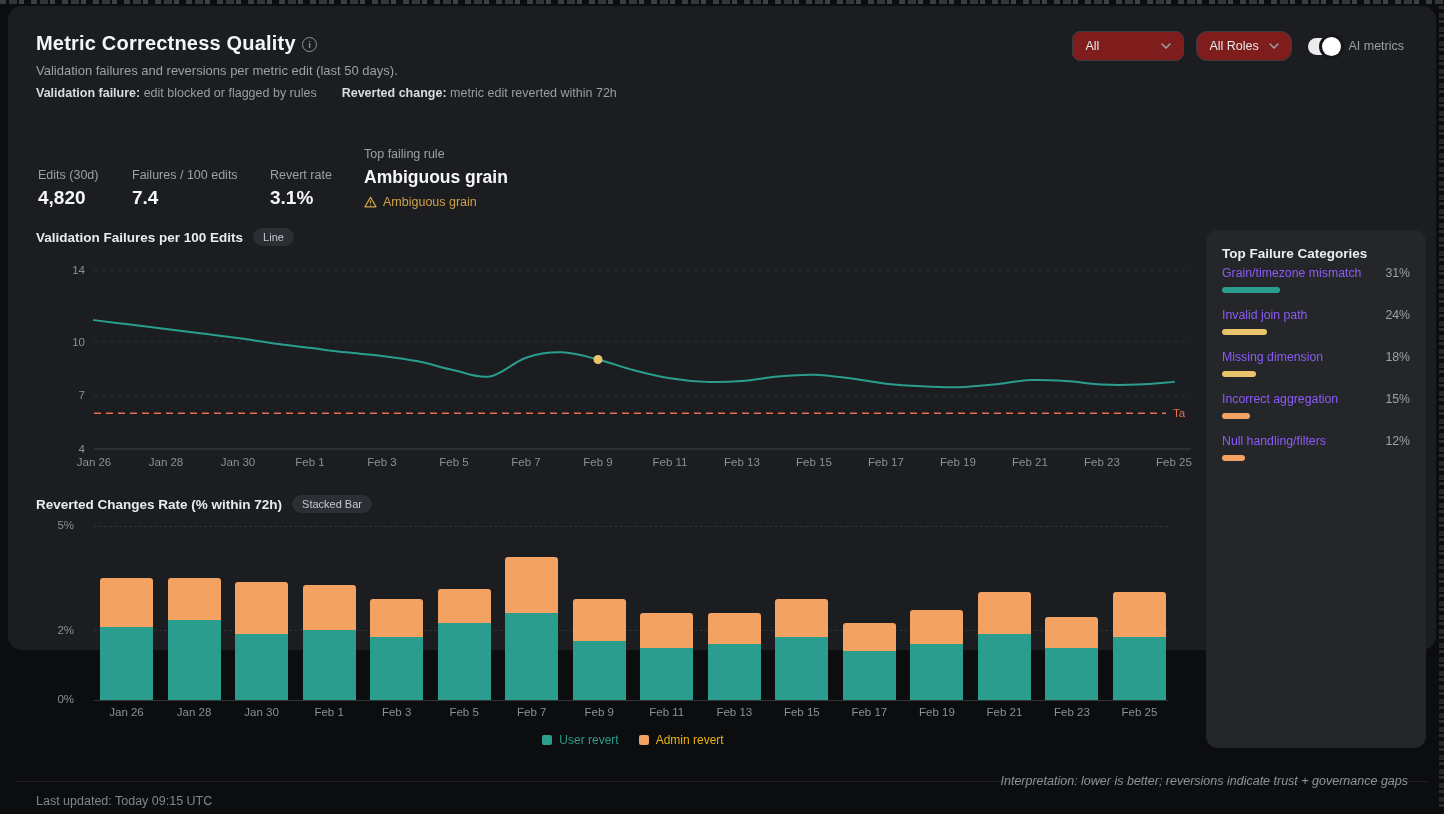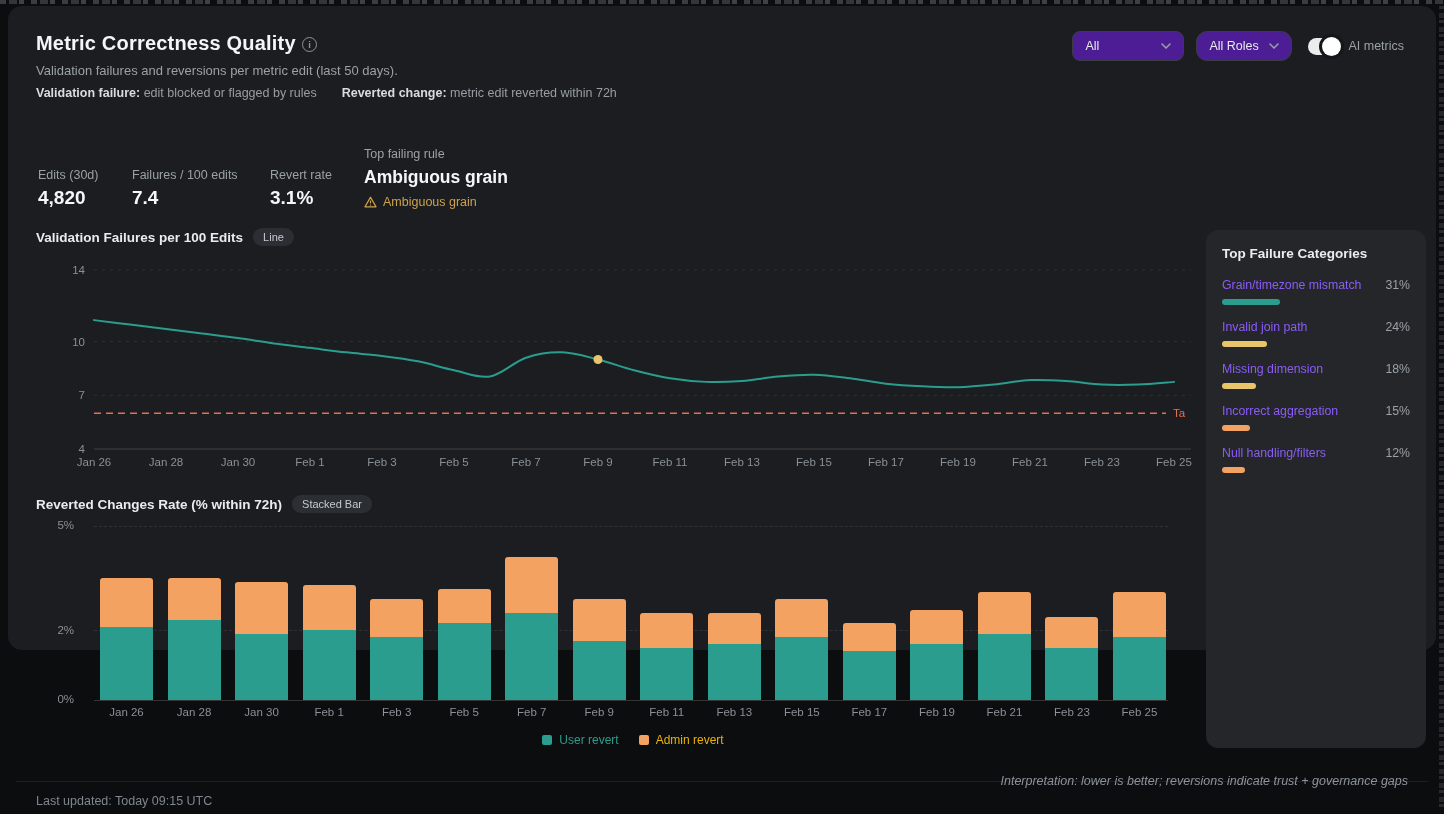--- a/index.html
+++ b/index.html
@@ -24,21 +24,21 @@
   .info-icon { position:absolute; left:294px; top:31px; width:15px; height:15px; border:1.3px solid #8d9398;
     border-radius:50%; color:#8d9398; font-size:9.5px; font-weight:700; display:flex; align-items:center; justify-content:center; font-style:normal; }
   .subtitle { position:absolute; left:28px; top:57px; font-size:13px; color:#9aa1a7; }
   .defs { position:absolute; left:28px; top:80px; font-size:12.5px; color:#989ea4; }
   .defs .term { font-weight:700; color:#d9dcde; }
   .defs .gap { display:inline-block; width:18px; }
 
   
   .controls { position:absolute; top:25px; right:28px; display:flex; align-items:center; gap:12px; }
   .select { display:flex; align-items:center; justify-content:space-between; height:30px; padding:0 12px;
-    background:#4c1d95; border:1px solid #3a3e44; border-radius:8px; color:#e7e9eb; font-size:12.5px; cursor:pointer; }
+    background:#7f1d1d; border:1px solid #3a3e44; border-radius:8px; color:#e7e9eb; font-size:12.5px; cursor:pointer; }
   .select.w1 { width:112px; } .select.w2 { width:96px;border-radius:11px; }
   .chev { width:10px; height:6px; margin-left:10px; }
   .toggle-wrap { display:flex; align-items:center; gap:9px; margin:0 4px; }
   .toggle { position:relative; width:31px; height:17px; background:#ececee; border-radius:999px; cursor:pointer; }
   .toggle .knob { position:absolute; right:-2px; top:-1px; width:19px; height:19px; background:#ffffff;
     border-radius:50%; box-shadow:0 0 0 3px #141619; }
   .toggle-label { font-size:12.5px; color:#9aa1a7; }
   .date-btn { display:flex; align-items:center; gap:9px; height:30px; padding:0 14px;
     background:#26292d; border-radius:8px; color:#edeff1; font-size:12.5px; font-weight:700; cursor:pointer; }
 
@@ -67,21 +67,21 @@
   .seg-admin { border-radius:3px 3px 0 0; }
   .bar-xlabels { position:absolute; left:92px; top:700px; width:1066px; display:flex; justify-content:space-between; }
   .bar-xlabels span { width:53px; text-align:center; white-space:nowrap; font-size:11.5px; color:#8a9096; }
   .legend { position:absolute; left:92px; top:727px; width:1066px; display:flex; justify-content:center; gap:20px; }
   .legend .item { display:flex; align-items:center; gap:7px; font-size:12px; }
   .legend .swatch { width:10px; height:10px; border-radius:2px; }
 
   
   .panel { position:absolute; left:1198px; top:224px; width:220px; height:518px;
     background:#242629; border-radius:12px; padding:16px; }
-  .panel-title { font-size:13.5px; font-weight:700; color:#eaecee; margin-bottom:17px; }
+  .panel-title { font-size:13.5px; font-weight:700; color:#eaecee; margin-bottom:5px; }
   .cat-item { margin-bottom:15px; }
   .cat-row { display:flex; justify-content:space-between; align-items:baseline; }
   .cat-name { font-size:12.3px; color:#8b5cf6; }
   .cat-pct { font-size:12.3px; color:#9aa1a8; }
   .cat-bar { height:6px; border-radius:4px; margin-top:7px; }
 
   
   .footer-divider { position:absolute; left:8px; right:8px; top:775px; border-top:1px solid rgba(255,255,255,.08); }
   .footer-left { position:absolute; left:28px; top:788px; font-size:12.5px; color:#80868d; }
   .footer-right { position:absolute; right:28px; top:768px; font-size:12.5px; color:#8d939c; font-style:italic; }

